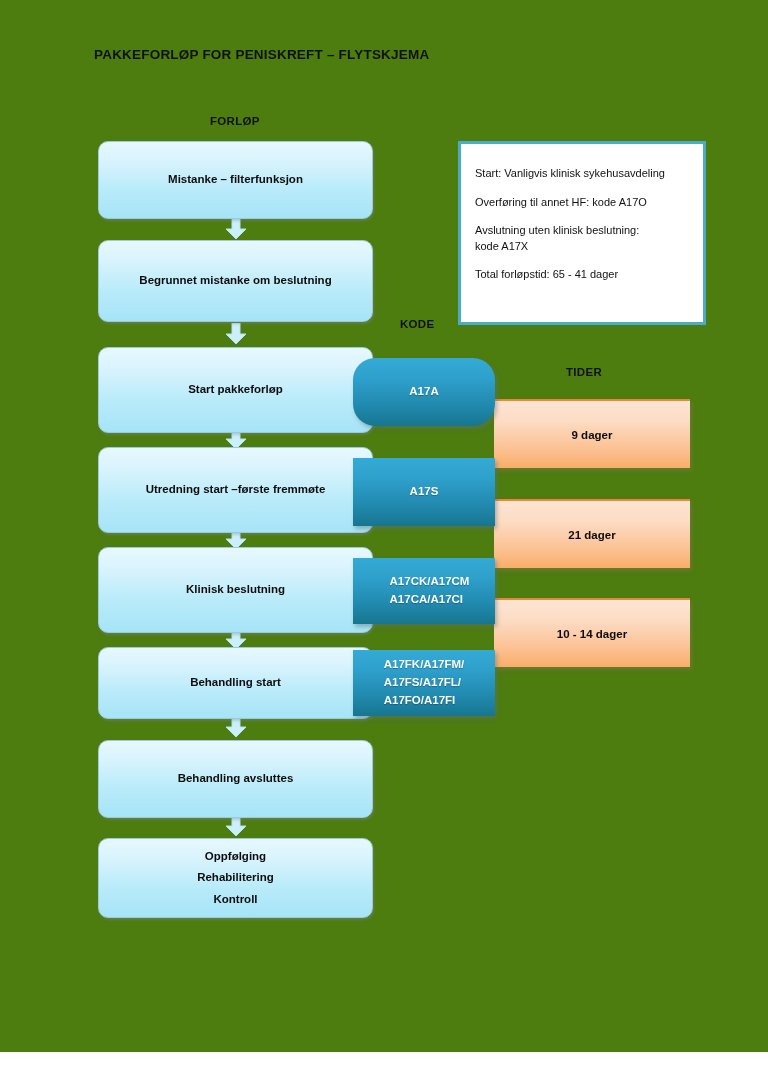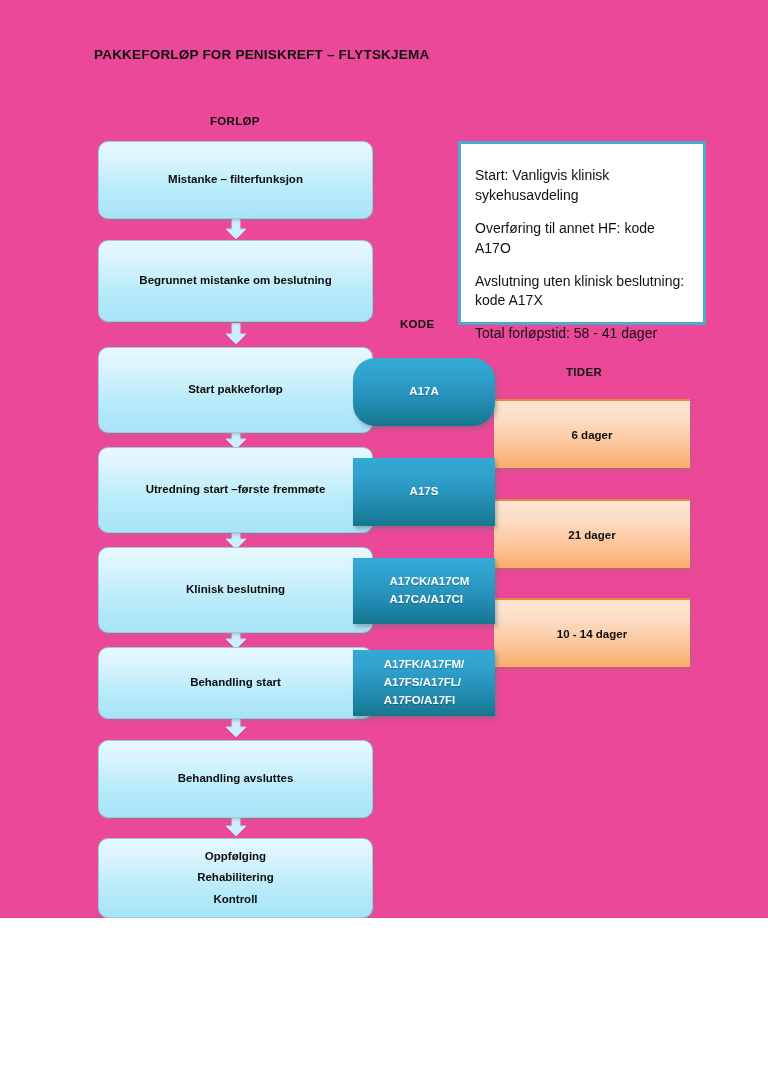--- a/index.html
+++ b/index.html
@@ -8,23 +8,23 @@
     padding: 0;
     background: #ffffff;
   }
   body {
     font-family: "Liberation Sans", sans-serif;
     color: #1a1a1a;
   }
   #page {
     position: relative;
     width: 768px;
-    height: 918px;
+    height: 1052px;
     overflow: hidden;
-    background: #ec4899;
+    background: #4d7c0f;
   }
 
   
   .doc-title {
     position: absolute;
     left: 94px;
     top: 47px;
     font-size: 13.5px;
     font-weight: bold;
     letter-spacing: .2px;
@@ -133,21 +133,21 @@
     top: 141px;
     width: 248px;
     height: 184px;
     border: 3px solid #4aacc8;
     background: #ffffff;
     box-sizing: border-box;
     padding: 22px 14px 10px 14px;
     z-index: 4;
   }
   .info-line {
-    font-size: 14px;
+    font-size: 11px;
     color: #111111;
     line-height: 1.42;
     margin-bottom: 13px;
     white-space: pre-line;
   }
   .info-line:last-child { margin-bottom: 0; }
 </style>
 </head>
 <body>
 
@@ -223,21 +223,21 @@
         <polygon points="7,0 15,0 15,11 21,11 11,21 1,11 7,11" fill="#cdeffb" stroke="#b4e3f5" stroke-width="1"></polygon>
       </svg>
   </div>
   <div class="arrow" style="top:815px;">
     <svg width="22" height="22" viewBox="0 0 22 22">
         <polygon points="7,0 15,0 15,11 21,11 11,21 1,11 7,11" fill="#cdeffb" stroke="#b4e3f5" stroke-width="1"></polygon>
       </svg>
   </div>
 
   <div class="time-box" style="top:399px;height:69px;">
-    <span class="time-label">6 dager</span>
+    <span class="time-label">9 dager</span>
   </div>
   <div class="time-box" style="top:499px;height:69px;">
     <span class="time-label">21 dager</span>
   </div>
   <div class="time-box" style="top:598px;height:69px;">
     <span class="time-label">10 - 14 dager</span>
   </div>
 
   <div class="code-box" style="top:358px;height:68px;border-radius:22px;">
     <span class="code-label">A17A</span>
@@ -253,16 +253,16 @@
     <span class="code-label">A17FK/A17FM/
 A17FS/A17FL/
 A17FO/A17FI</span>
   </div>
 
   <div class="info-box">
     <div class="info-line">Start: Vanligvis klinisk sykehusavdeling</div>
     <div class="info-line">Overføring til annet HF: kode A17O</div>
     <div class="info-line">Avslutning uten klinisk beslutning:
 kode A17X</div>
-    <div class="info-line">Total forløpstid: 58 - 41 dager</div>
+    <div class="info-line">Total forløpstid: 65 - 41 dager</div>
   </div>
 
 </div>
 
 </body></html>

